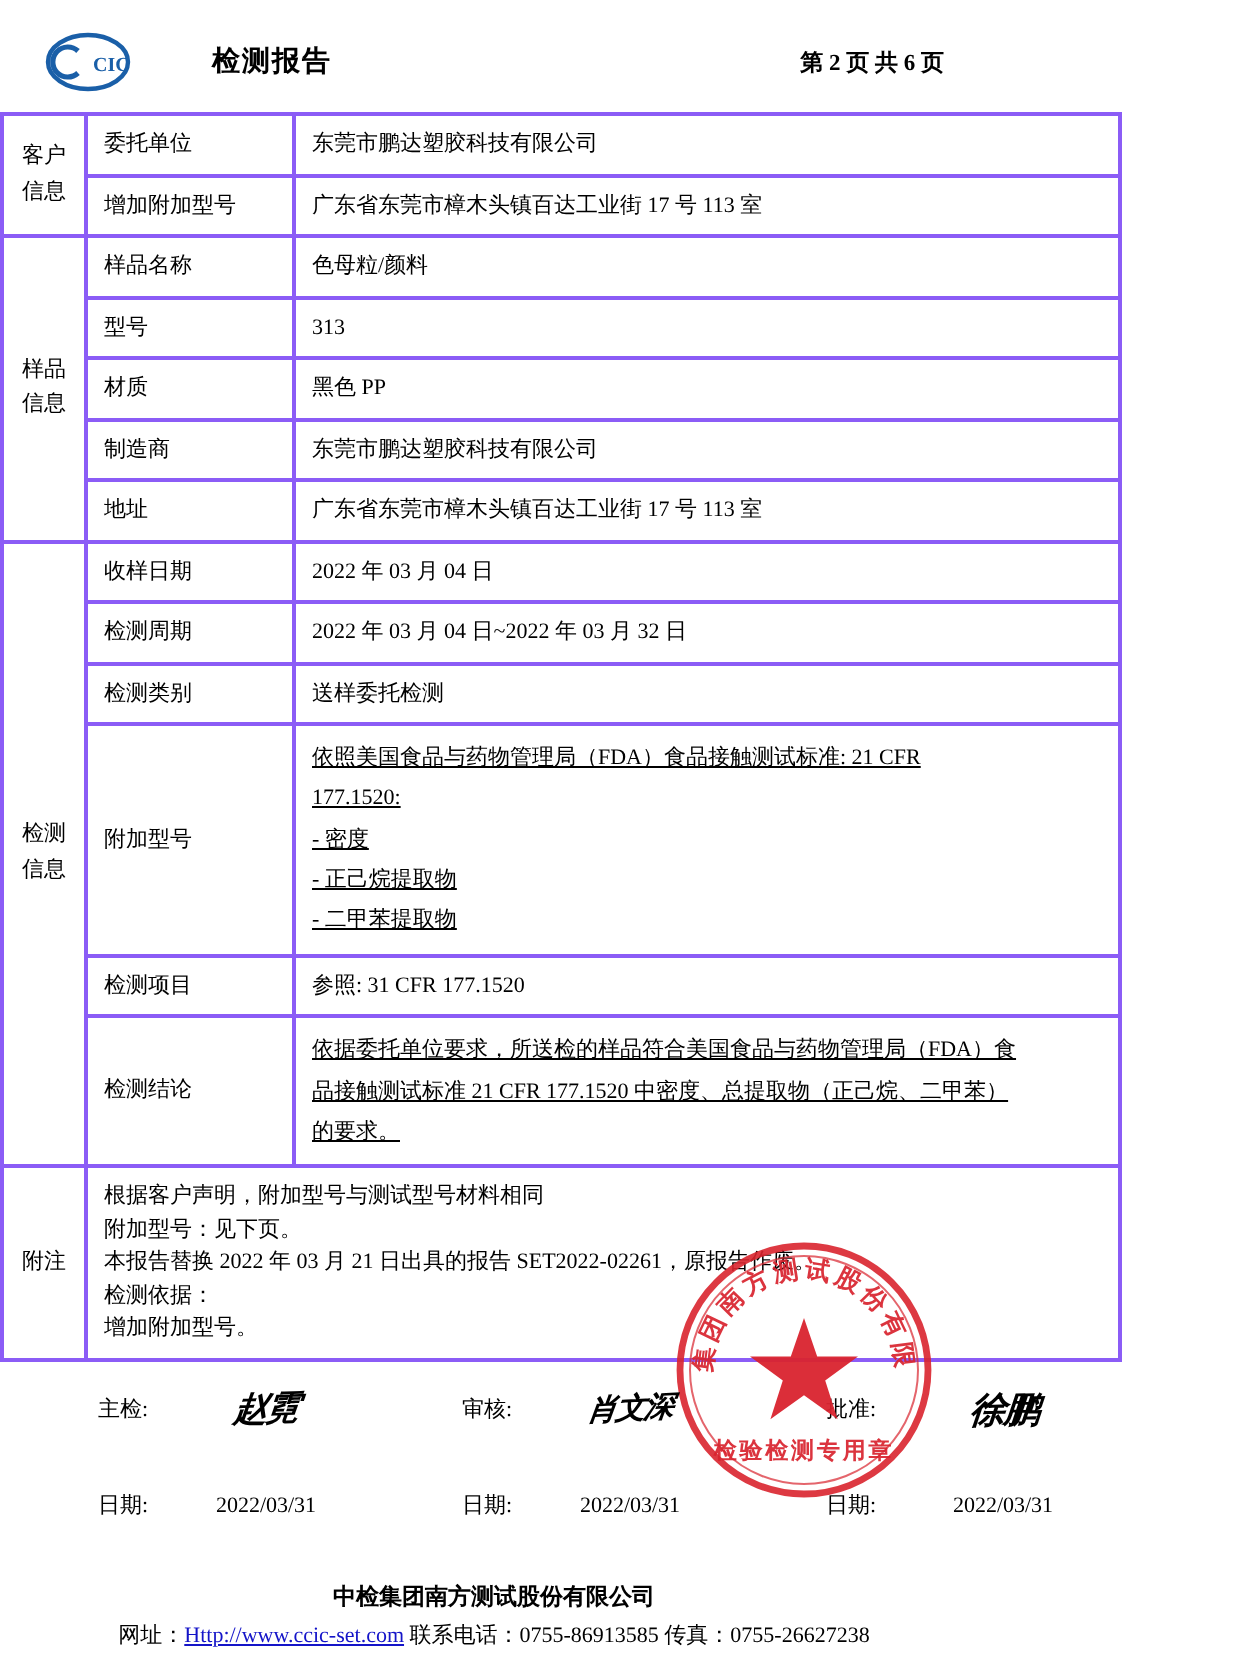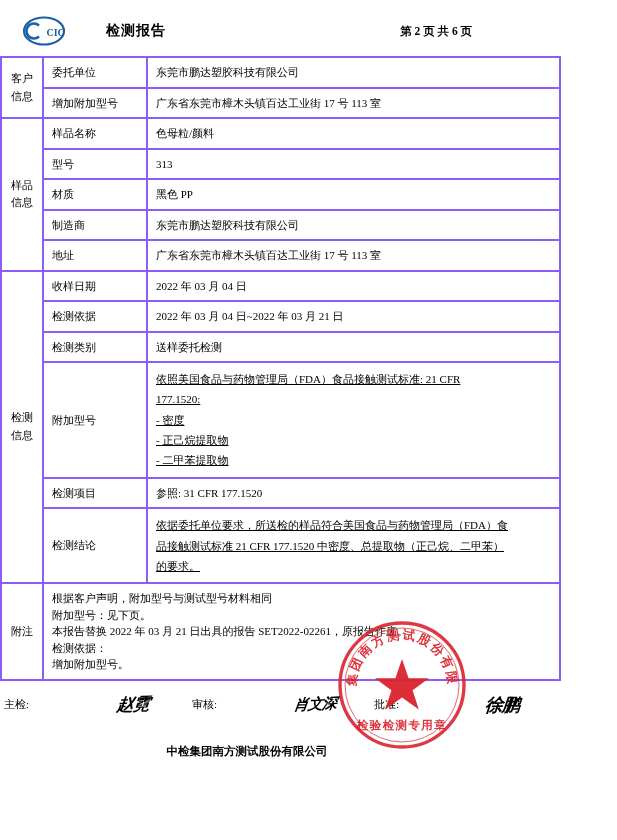--- a/index.html
+++ b/index.html
@@ -113,21 +113,21 @@
     width: 561px;
     table-layout: fixed;
   }
   table.sig td {
     border: none;
     font-size: 11px;
     padding: 9px 4px;
     vertical-align: middle;
     height: 30px;
   }
-  .sig-lab { width: 64px; text-align: left; padding-right: 6px; }
+  .sig-lab { width: 64px; text-align: right; padding-right: 6px; }
   .sig-val { text-align: center; }
   .hand {
     font-family: "DejaVu Serif", serif;
     font-size: 17px;
     font-style: italic;
     font-weight: bold;
     letter-spacing: -1px;
     transform: skewX(-8deg) rotate(-2deg);
     display: inline-block;
   }
@@ -221,22 +221,22 @@
 
       <tr>
         <td class="sect" rowspan="6">
           <span class="ln">检测</span>
           <span class="ln">信息</span>
         </td>
         <td class="lbl">收样日期</td>
         <td class="val">2022 年 03 月 04 日</td>
       </tr>
       <tr>
-        <td class="lbl">检测依据</td>
-        <td class="val">2022 年 03 月 04 日~2022 年 03 月 21 日</td>
+        <td class="lbl">检测周期</td>
+        <td class="val">2022 年 03 月 04 日~2022 年 03 月 32 日</td>
       </tr>
       <tr>
         <td class="lbl">检测类别</td>
         <td class="val">送样委托检测</td>
       </tr>
       <tr>
         <td class="lbl">附加型号</td>
         <td class="val tall">
           <span class="sub">依照美国食品与药物管理局（FDA）食品接触测试标准: 21 CFR</span>
           <span class="sub">177.1520:</span>
@@ -299,21 +299,33 @@
       </colgroup>
       <tbody>
         <tr>
           <td class="sig-lab">主检:</td>
           <td class="sig-val"><span class="hand">赵霓</span></td>
           <td class="sig-lab">审核:</td>
           <td class="sig-val"><span class="hand h2">肖文深</span></td>
           <td class="sig-lab">批准:</td>
           <td class="sig-val"><span class="hand h3">徐鹏</span></td>
         </tr>
+        <tr>
+          <td class="sig-lab">日期:</td>
+          <td class="date-val">2022/03/31</td>
+          <td class="sig-lab">日期:</td>
+          <td class="date-val">2022/03/31</td>
+          <td class="sig-lab">日期:</td>
+          <td class="date-val">2022/03/31</td>
+        </tr>
       </tbody>
     </table>
   </div>
 
   <div class="footer">
     <div class="f-title f-row">中检集团南方测试股份有限公司</div>
+    <div class="f-row">
+      <span>网址：</span><a class="link" href="#">Http://www.ccic-set.com</a>
+      <span>联系电话：0755-86913585 传真：0755-26627238</span>
+    </div>
   </div>
 
 </div>
 
 </body></html>

